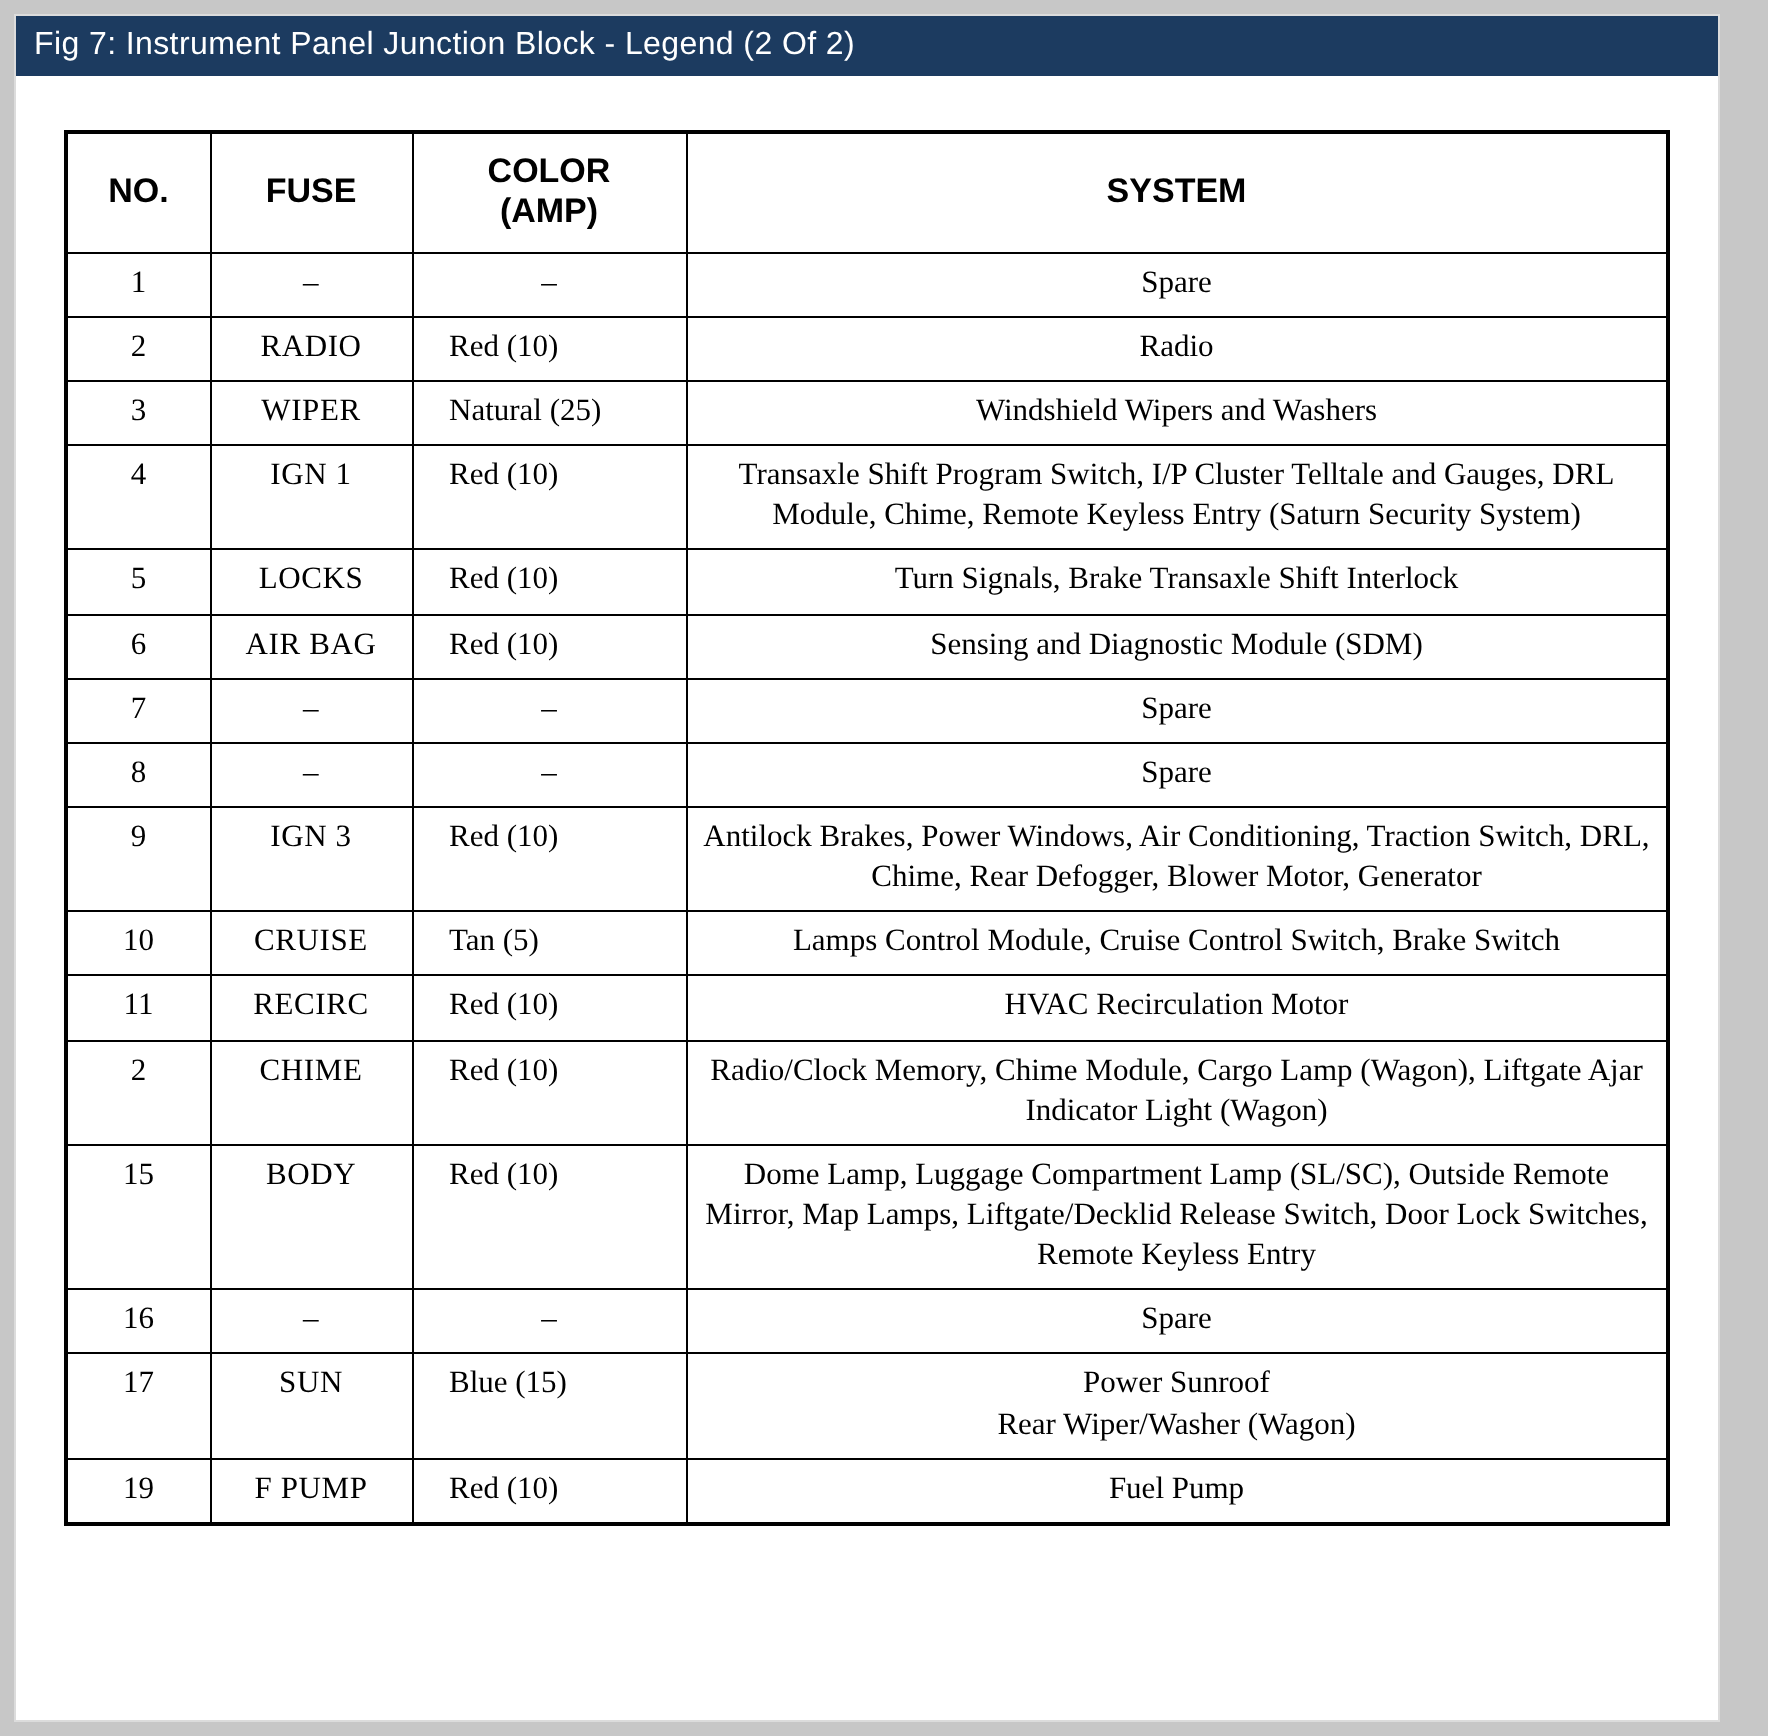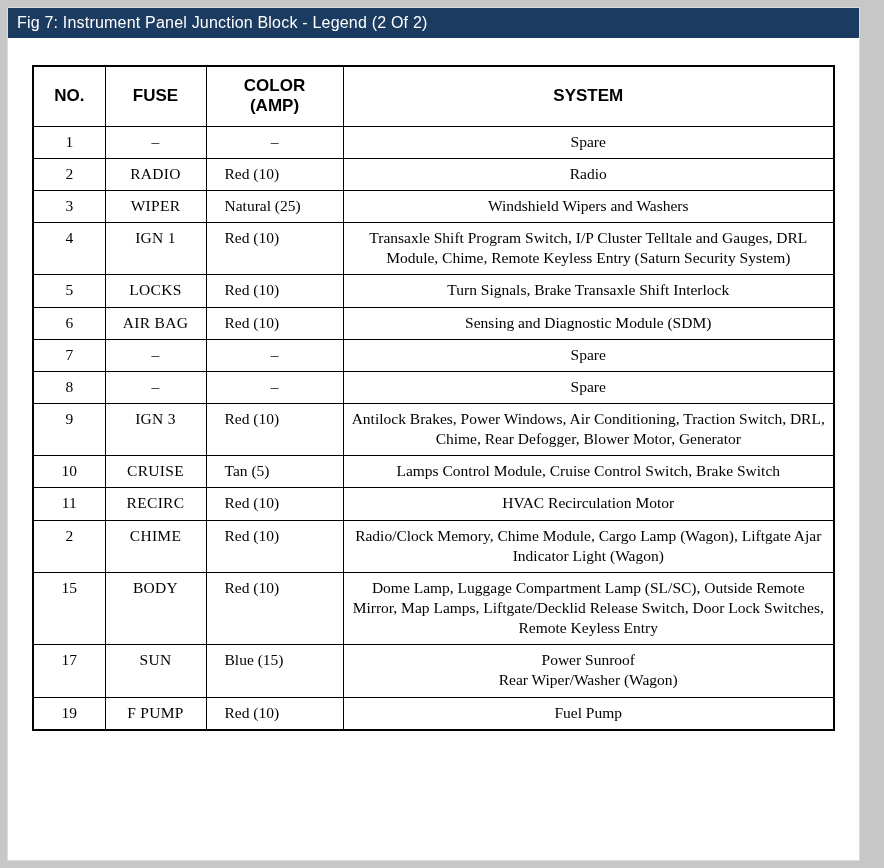--- a/index.html
+++ b/index.html
@@ -172,20 +172,26 @@
               <td class="cell-color">Red (10)</td>
               <td class="cell-system">Radio/Clock Memory, Chime Module, Cargo Lamp (Wagon), Liftgate Ajar Indicator Light (Wagon)</td>
             </tr>
             <tr>
               <td class="cell-no">15</td>
               <td class="cell-fuse">BODY</td>
               <td class="cell-color">Red (10)</td>
               <td class="cell-system">Dome Lamp, Luggage Compartment Lamp (SL/SC), Outside Remote Mirror, Map Lamps, Liftgate/Decklid Release Switch, Door Lock Switches, Remote Keyless Entry</td>
             </tr>
             <tr>
+              <td class="cell-no">16</td>
+              <td class="cell-fuse dash">–</td>
+              <td class="cell-color dash">–</td>
+              <td class="cell-system">Spare</td>
+            </tr>
+            <tr>
               <td class="cell-no">17</td>
               <td class="cell-fuse">SUN</td>
               <td class="cell-color">Blue (15)</td>
               <td class="cell-system">Power Sunroof
 Rear Wiper/Washer (Wagon)</td>
             </tr>
             <tr>
               <td class="cell-no">19</td>
               <td class="cell-fuse">F PUMP</td>
               <td class="cell-color">Red (10)</td>

